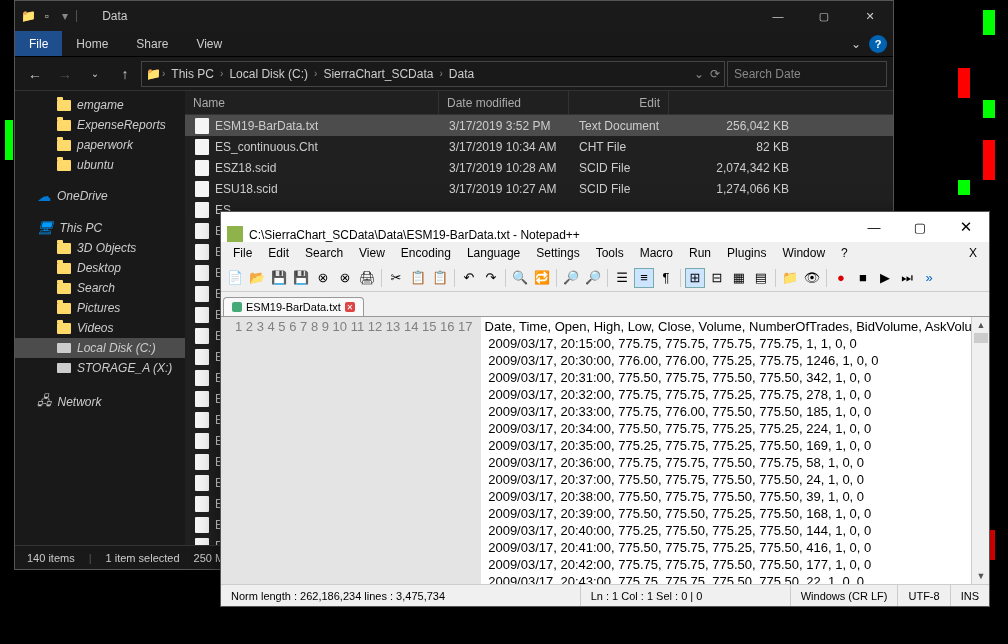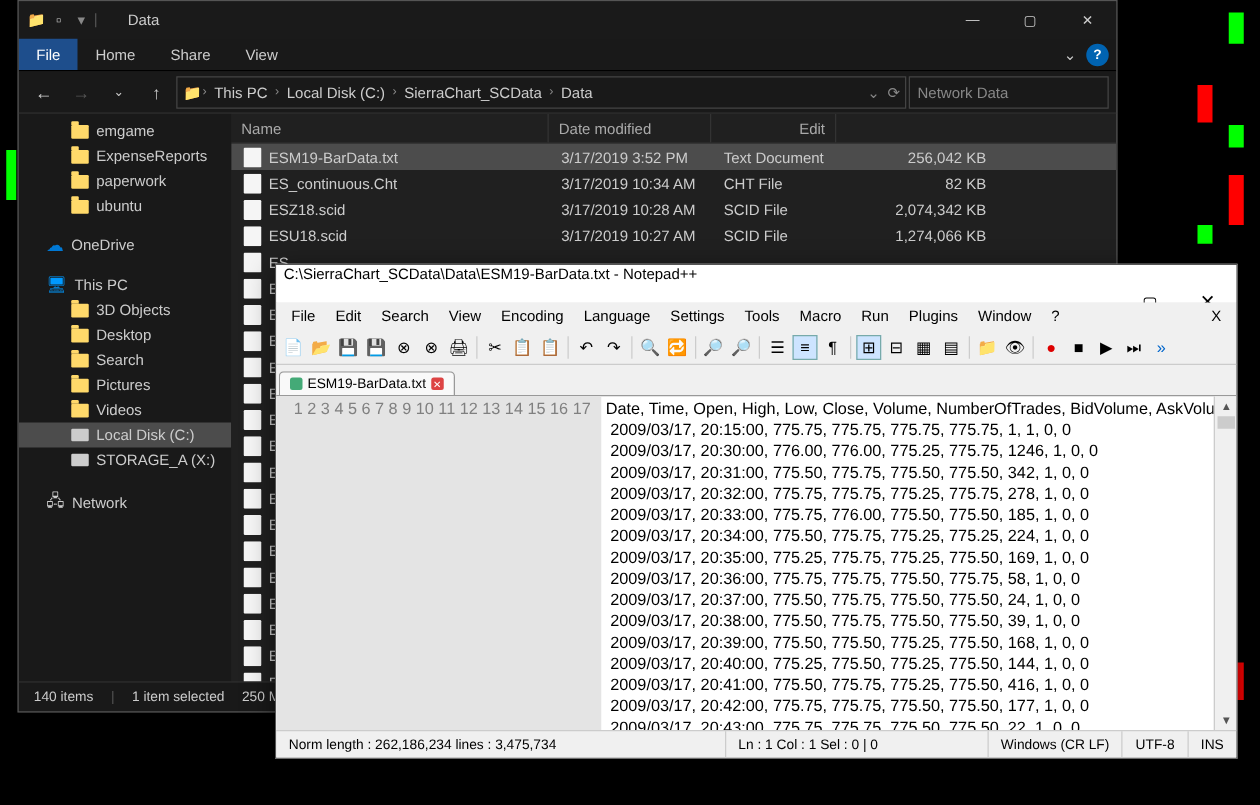--- a/index.html
+++ b/index.html
@@ -36,21 +36,21 @@
 .navbar{height:34px;background:#191919;display:flex;align-items:center;padding:0 6px;gap:2px;border-bottom:1px solid #333;}
 .navbtn{width:28px;height:28px;color:#ccc;display:flex;align-items:center;justify-content:center;font-size:14px;}
 .navbtn.dis{color:#555;}
 .addr{flex:1;height:26px;border:1px solid #444;background:#191919;display:flex;align-items:center;color:#ccc;font-size:12px;padding:0 4px;}
 .crumb{padding:0 6px;}
 .cglyph{color:#888;font-size:10px;}
 .addr-tail{margin-left:auto;display:flex;gap:6px;color:#888;}
 .search{width:160px;height:26px;border:1px solid #444;background:#191919;color:#888;font-size:12px;padding:0 6px;display:flex;align-items:center;}
 
 .body{display:flex;height:calc(100% - 30px - 26px - 34px - 24px);}
-.tree{width:170px;background:#191919;color:#ccc;font-size:12px;padding:4px 0;overflow:hidden;}
+.tree{width:170px;background:#191919;color:#ccc;font-size:12px;padding:4px 0;overflow:hidden;font-style:italic;}
 .tnode{padding:3px 4px 3px 22px;display:flex;align-items:center;gap:6px;white-space:nowrap;}
 .tnode.sub{padding-left:42px;}
 .tnode.sel{background:#4c4c4c;}
 .folder-ico{background:#ffd96a;border-radius:1px;width:14px;height:11px;position:relative;}
 .folder-ico::before{content:"";position:absolute;top:-3px;left:0;width:6px;height:3px;background:#ffd96a;border-radius:1px 1px 0 0;}
 .drive-ico{background:#ccc;width:14px;height:10px;border-radius:1px;}
 .cloud-ico{color:#0078d4;font-size:14px;}
 .pc-ico{color:#0099ff;font-size:13px;}
 .net-ico{color:#ccc;font-size:13px;}
 
@@ -68,21 +68,21 @@
 .fc.date{width:130px;}
 .fc.type{width:122px;}
 .fc.size{width:100px;justify-content:flex-end;}
 .file-ico{width:14px;height:16px;background:#f5f5f5;border-radius:1px;flex-shrink:0;}
 
 .status{height:24px;background:#191919;color:#ccc;font-size:11px;display:flex;align-items:center;padding:0 12px;gap:14px;border-top:1px solid #333;}
 .status .sep{color:#555;}
 
 
 .npp{position:absolute;left:220px;top:211px;width:770px;height:396px;background:#f0f0f0;border:1px solid #555;z-index:2;display:flex;flex-direction:column;box-shadow:0 4px 20px rgba(0,0,0,0.5);}
-.npp-titlebar{height:30px;background:#fff;display:flex;align-items:flex-start;font-size:12px;color:#000;padding-left:6px;flex-direction:column;}
+.npp-titlebar{height:30px;background:#fff;display:flex;align-items:flex-end;font-size:12px;color:#000;padding-left:6px;}
 .npp-icon{width:16px;height:16px;background:#8db34a;margin-right:6px;}
 .npp-winctrl{margin-left:auto;display:flex;}
 .npp-winbtn{width:46px;height:30px;display:flex;align-items:center;justify-content:center;font-size:13px;}
 .npp-winbtn.close{font-size:15px;}
 .npp-menu{height:22px;background:#f0f0f0;display:flex;align-items:center;font-size:12px;color:#000;padding:0 4px;gap:0;}
 .npp-menu span{padding:2px 8px;}
 .npp-menu .x{margin-left:auto;padding-right:8px;}
 .npp-toolbar{height:28px;background:#f0f0f0;border-bottom:1px solid #ccc;display:flex;align-items:center;padding:0 4px;gap:2px;overflow:hidden;}
 .tb-ico{width:20px;height:20px;border:1px solid transparent;display:flex;align-items:center;justify-content:center;font-size:13px;}
 .tb-sep{width:1px;height:18px;background:#ccc;margin:0 2px;}
@@ -153,21 +153,21 @@
         <span class="cglyph">›</span>
       <span class="crumb">SierraChart_SCData</span>
         <span class="cglyph">›</span>
       <span class="crumb">Data</span>
       <div class="addr-tail">
           <span>⌄</span>
           <span>⟳</span>
         </div>
     </div>
     <div class="search">
-        <span>Network Data</span>
+        <span>Search Date</span>
       </div>
   </div>
   <div class="body">
     <div class="tree" id="tree">
         <div class="tnode sub">
           <div class="folder-ico"></div>
           <span>emgame</span>
         </div>
         <div class="tnode sub">
           <div class="folder-ico"></div>

